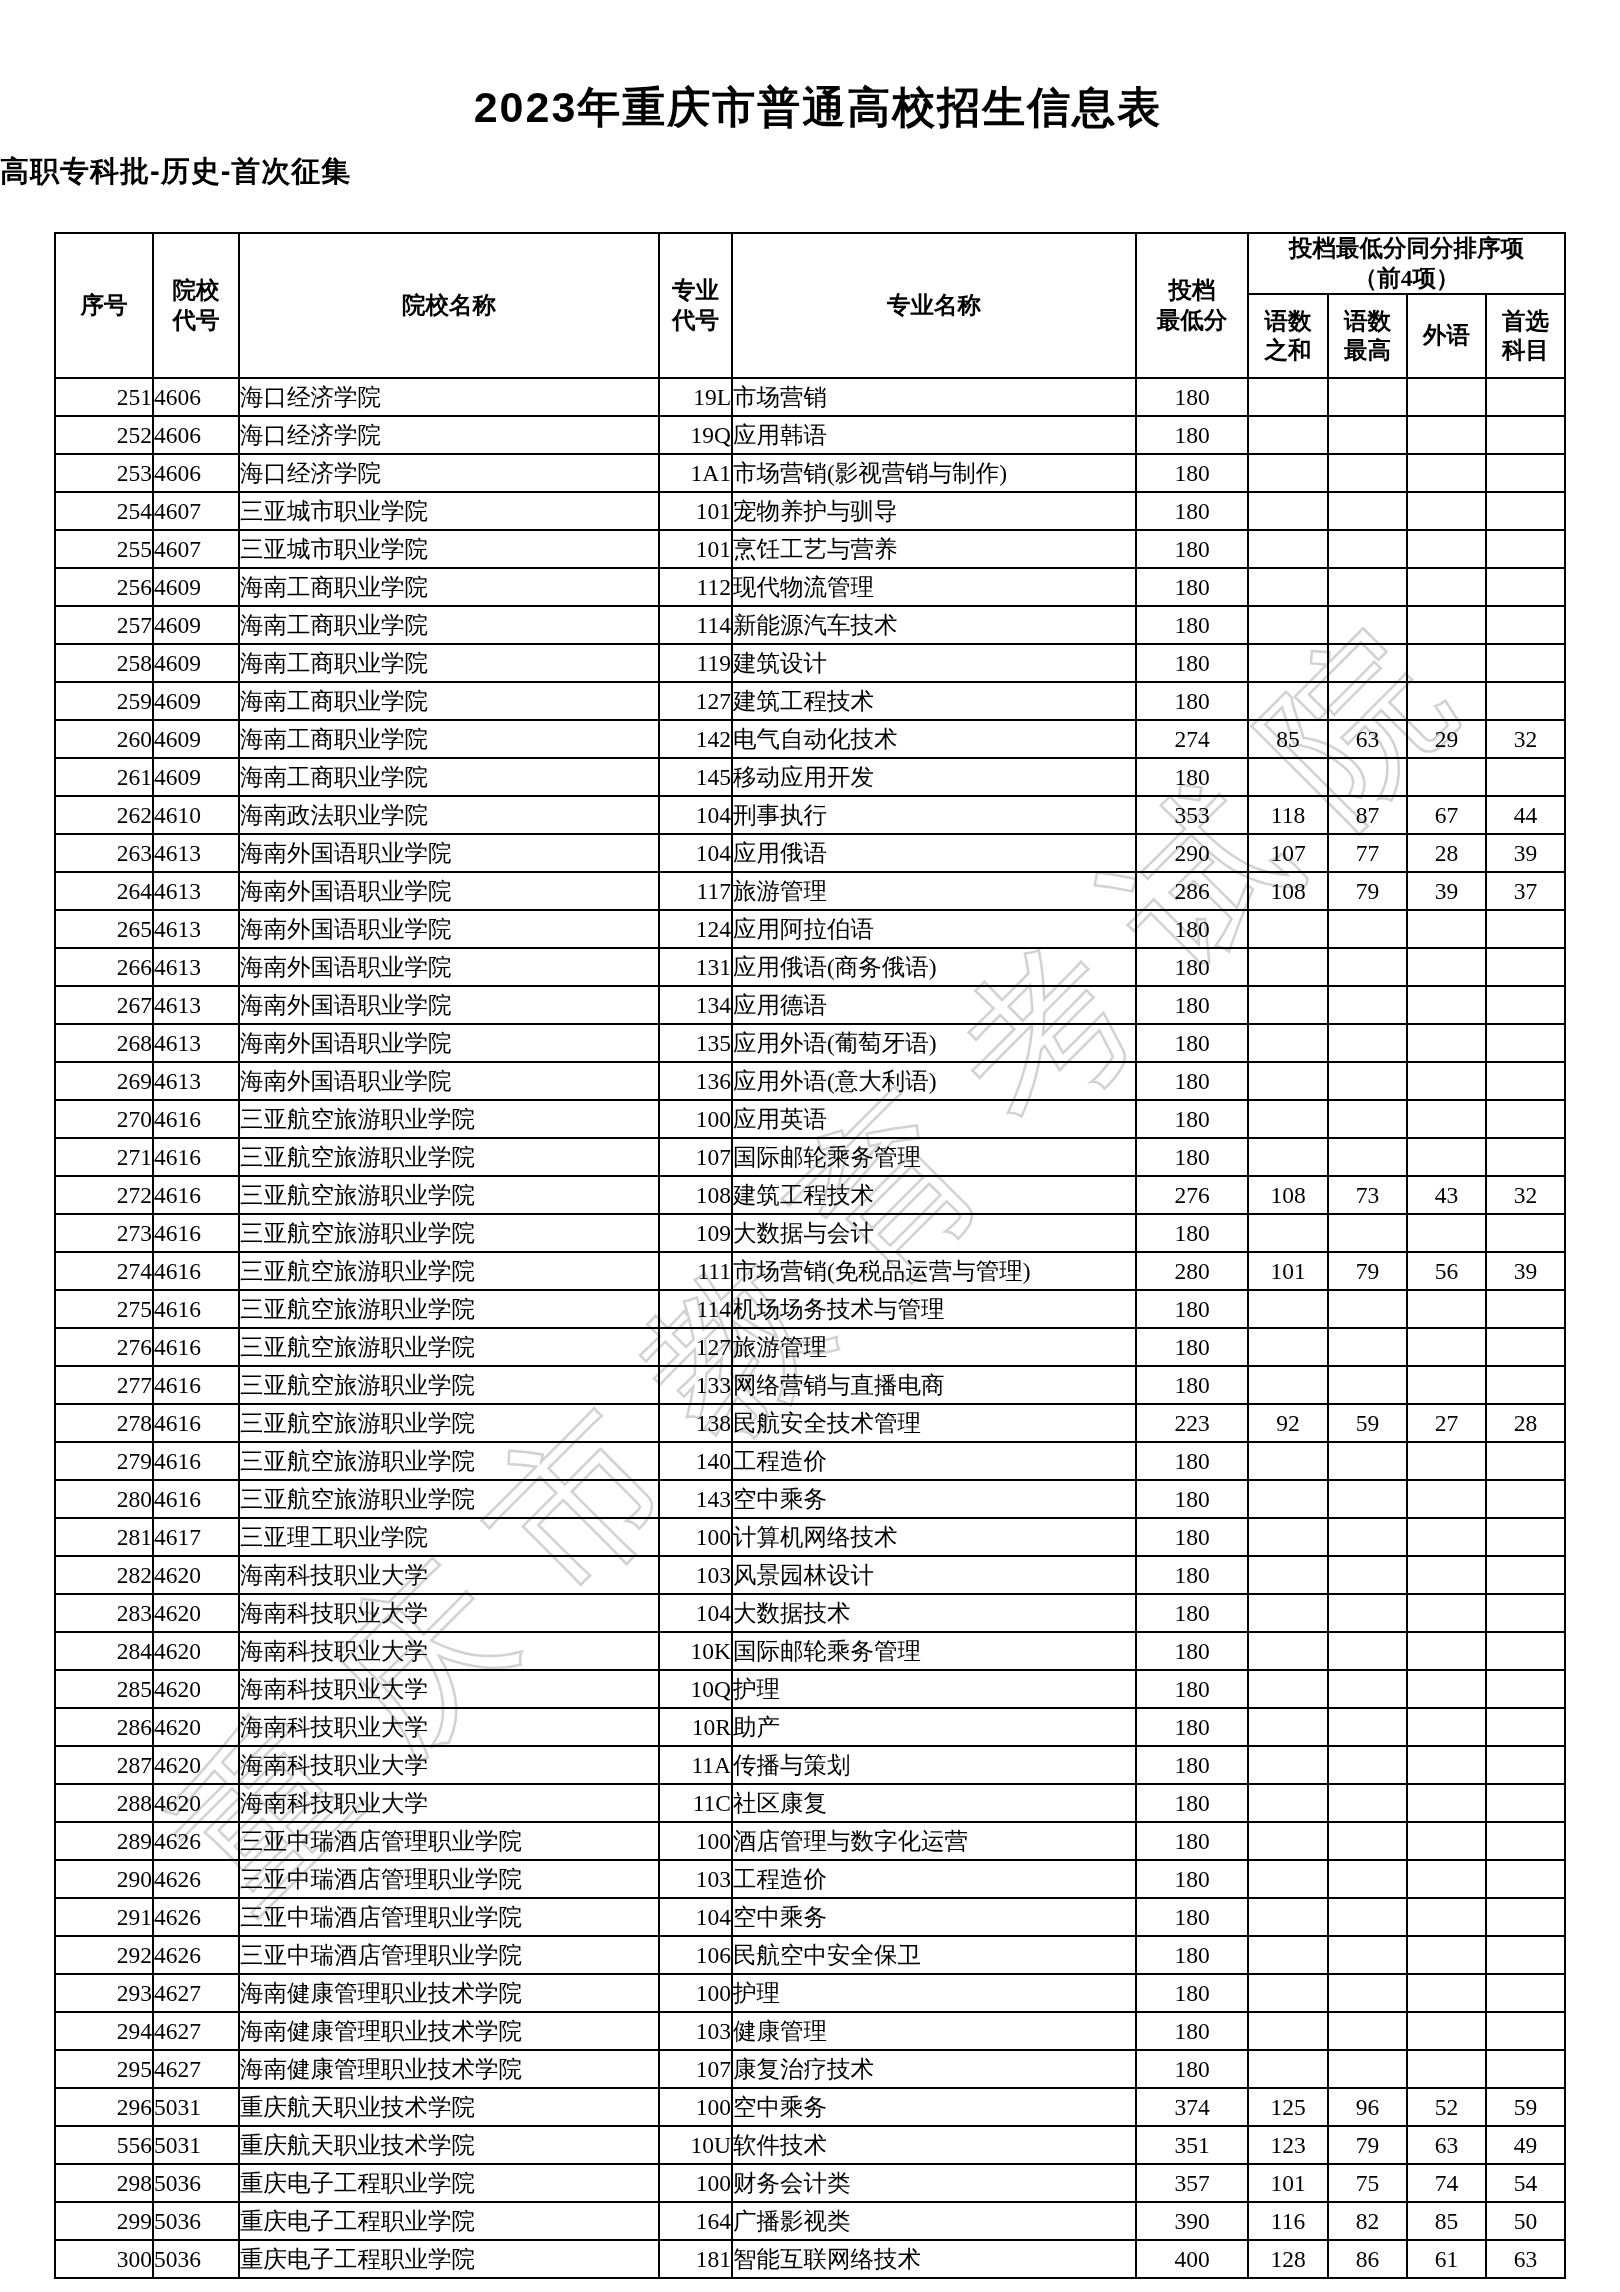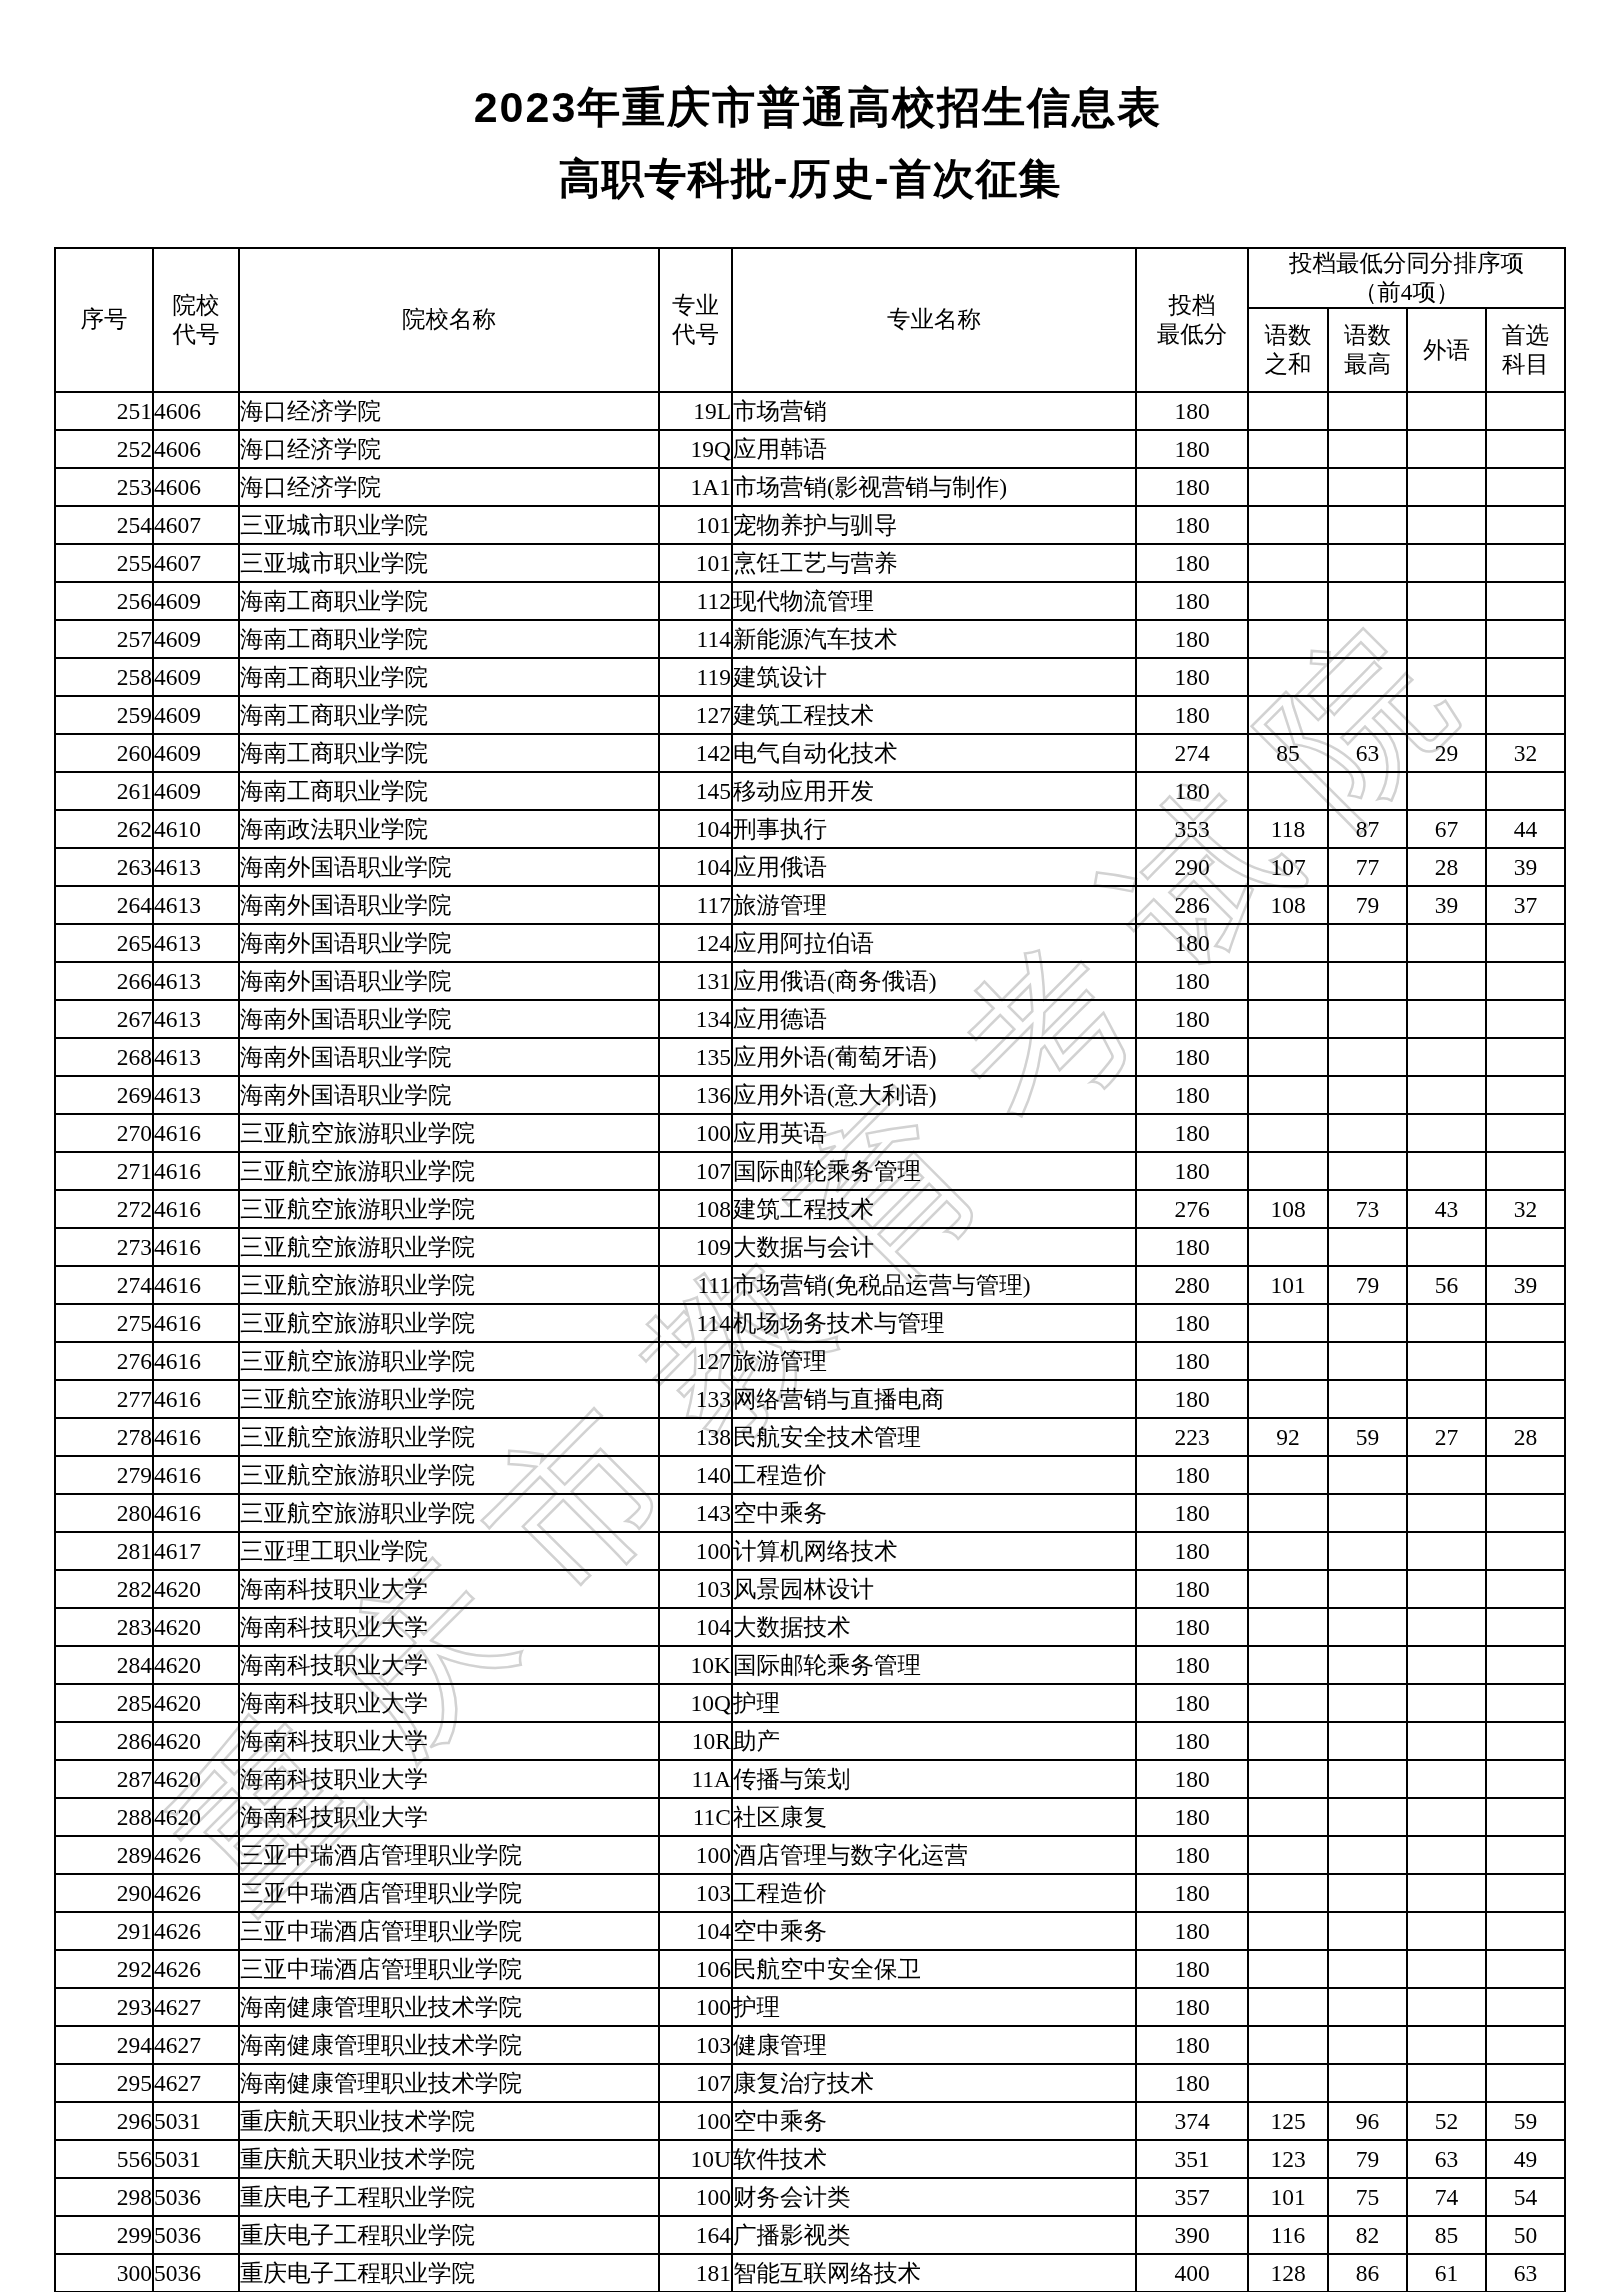--- a/index.html
+++ b/index.html
@@ -38,22 +38,22 @@
     margin: 86px 0 0 16px;
     text-align: center;
     font-size: 43px;
     line-height: 1;
     font-weight: bold;
     letter-spacing: 2px;
     font-family: "Liberation Sans", "DejaVu Sans", sans-serif;
   }
   h2.page-subtitle {
     margin: 26.5px 0 0 0;
-    text-align: center;
-    font-size: 42px;
+    text-align: left;
+    font-size: 29px;
     line-height: 1.1;
     font-weight: bold;
     letter-spacing: 1px;
     font-family: "Liberation Sans", "DejaVu Sans", sans-serif;
   }
 
   table.admissions {
     margin: 45px auto 0 auto;
     width: 1510px;
     border-collapse: collapse;
@@ -64,21 +64,21 @@
   }
   table.admissions th, table.admissions td {
     border: 2px solid #000;
     padding: 0;
     vertical-align: middle;
     background: transparent;
     overflow: hidden;
     white-space: nowrap;
   }
   table.admissions th {
-    font-weight: normal;
+    font-weight: bold;
     text-align: center;
     white-space: pre-line;
     line-height: 1.25;
   }
   thead tr.sub-row th { height: 84px; }
   thead tr.top-row th.group-header { height: 55px; }
 
   th.th-college-name { text-align: left; padding-left: 9.8px; }
   th.th-min-score { text-align: right; padding-right: 9.8px; }
 

